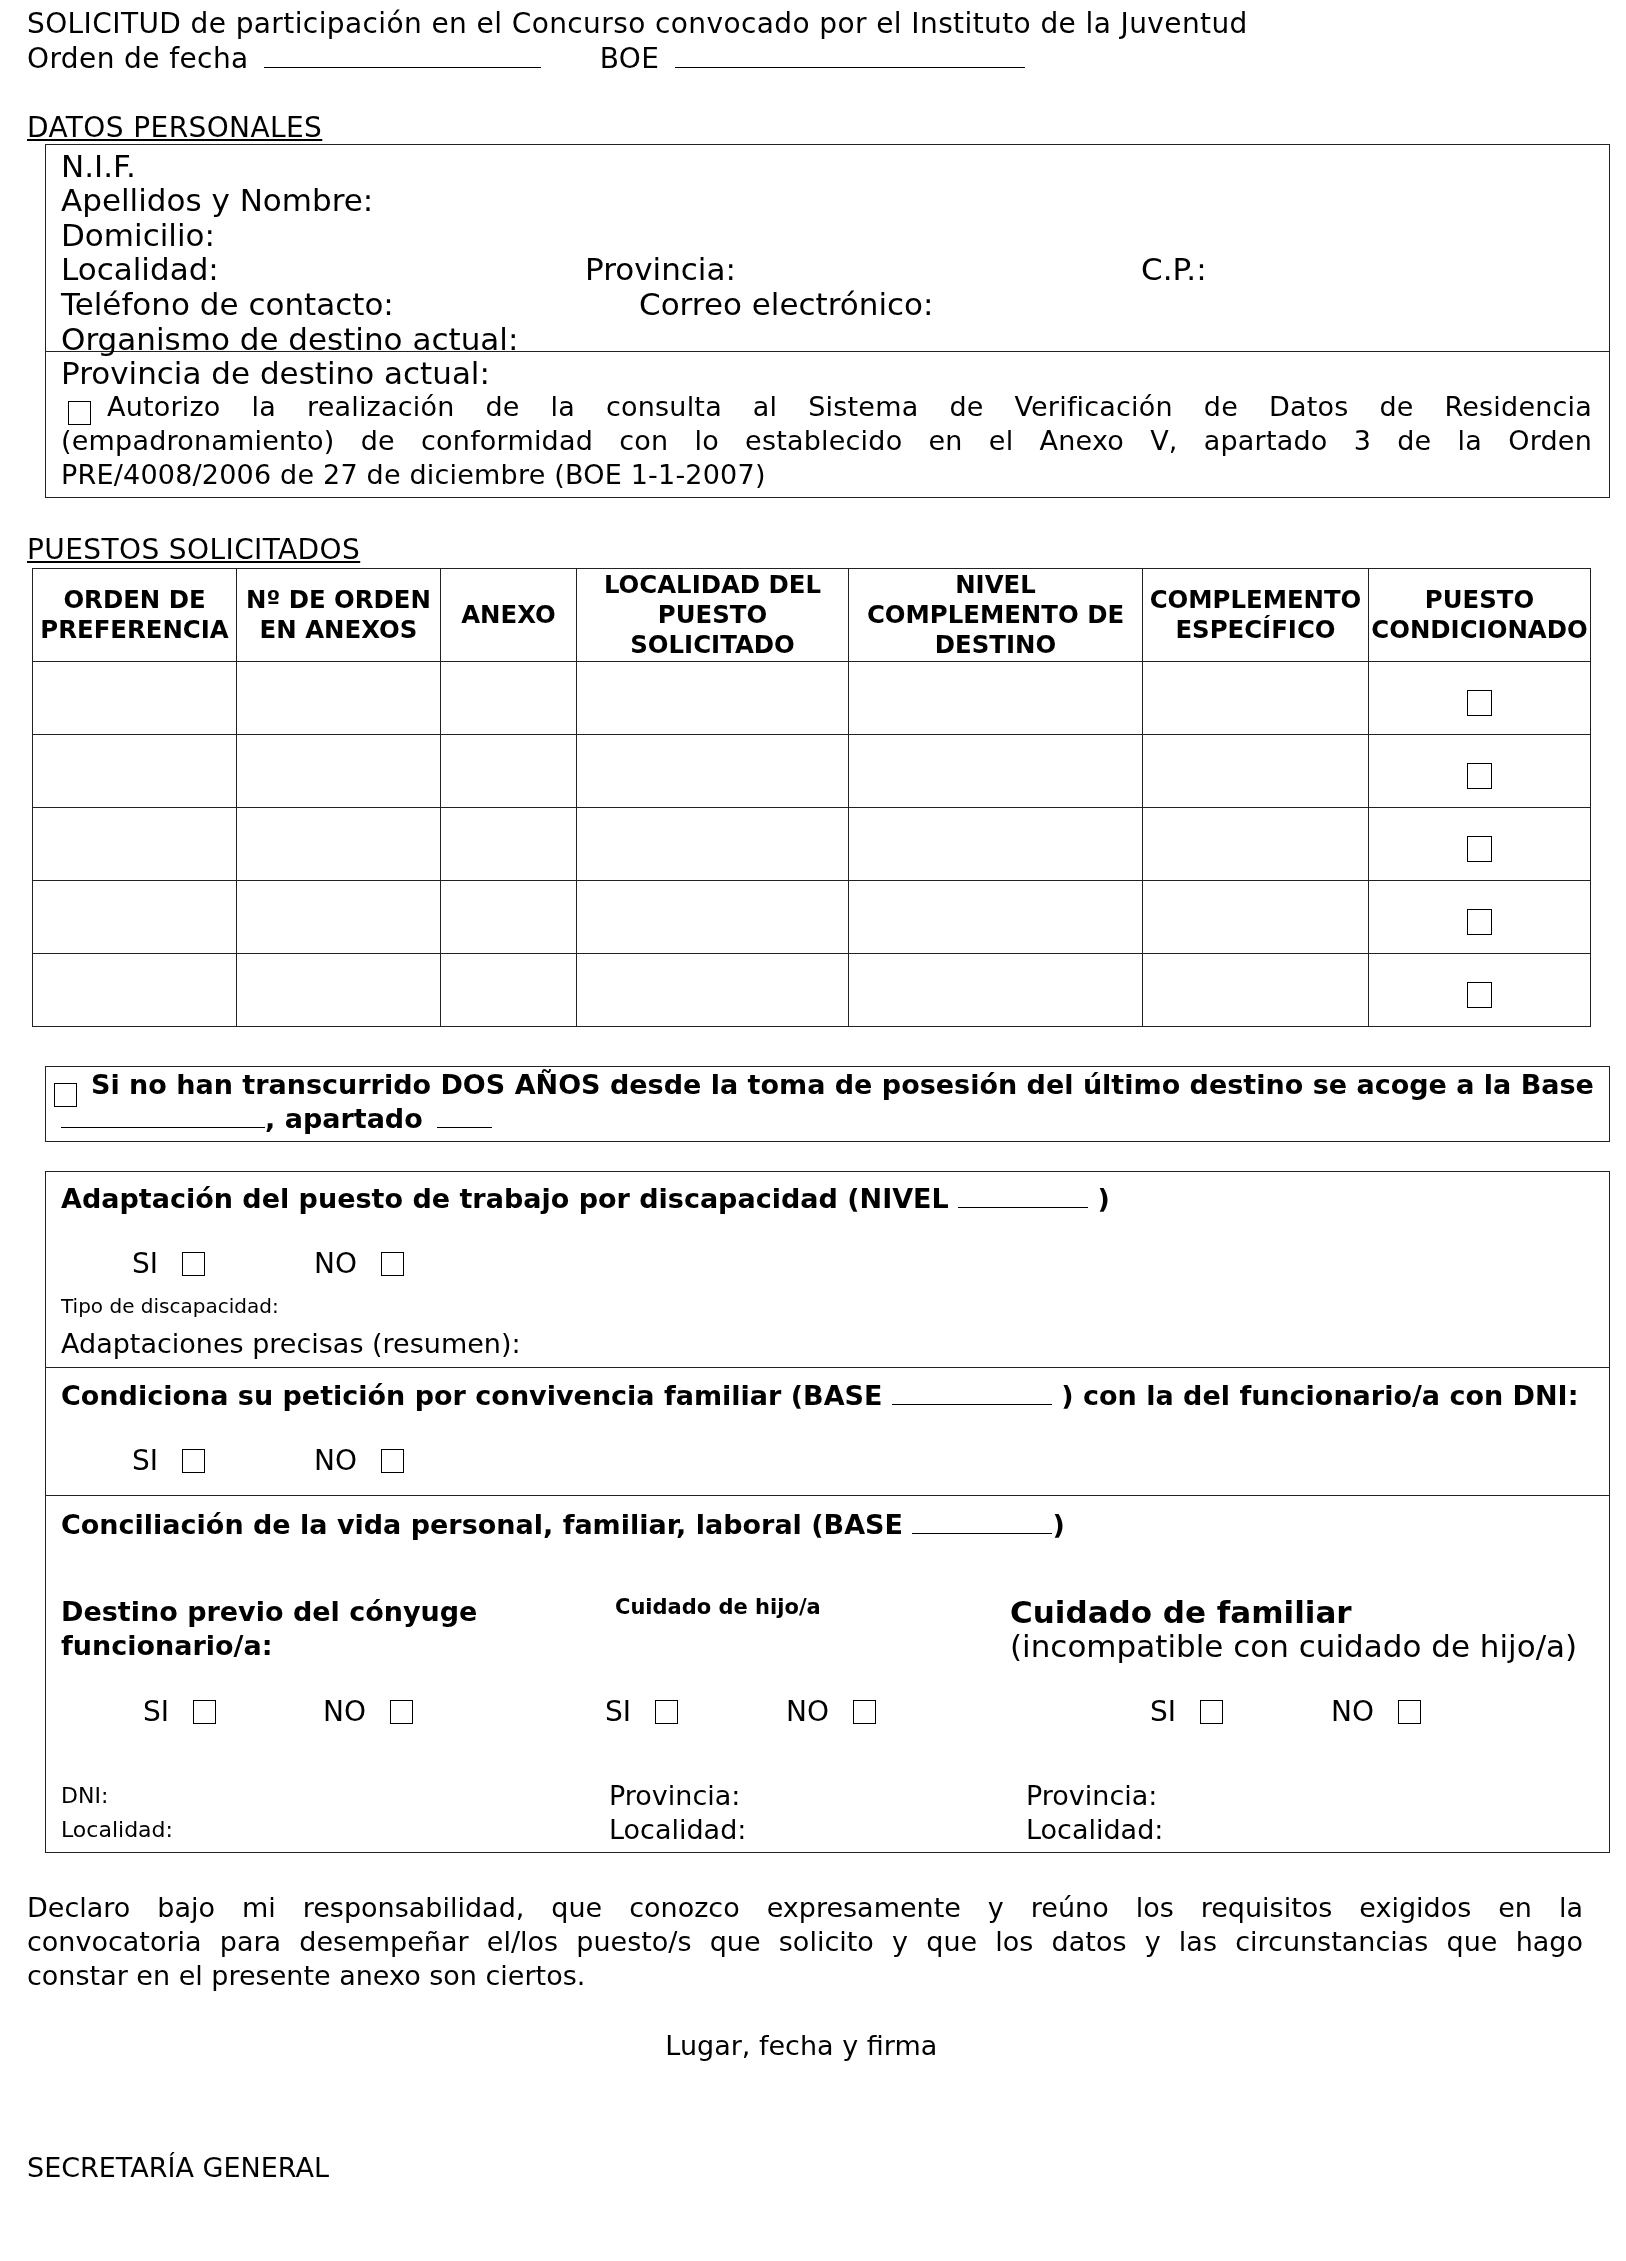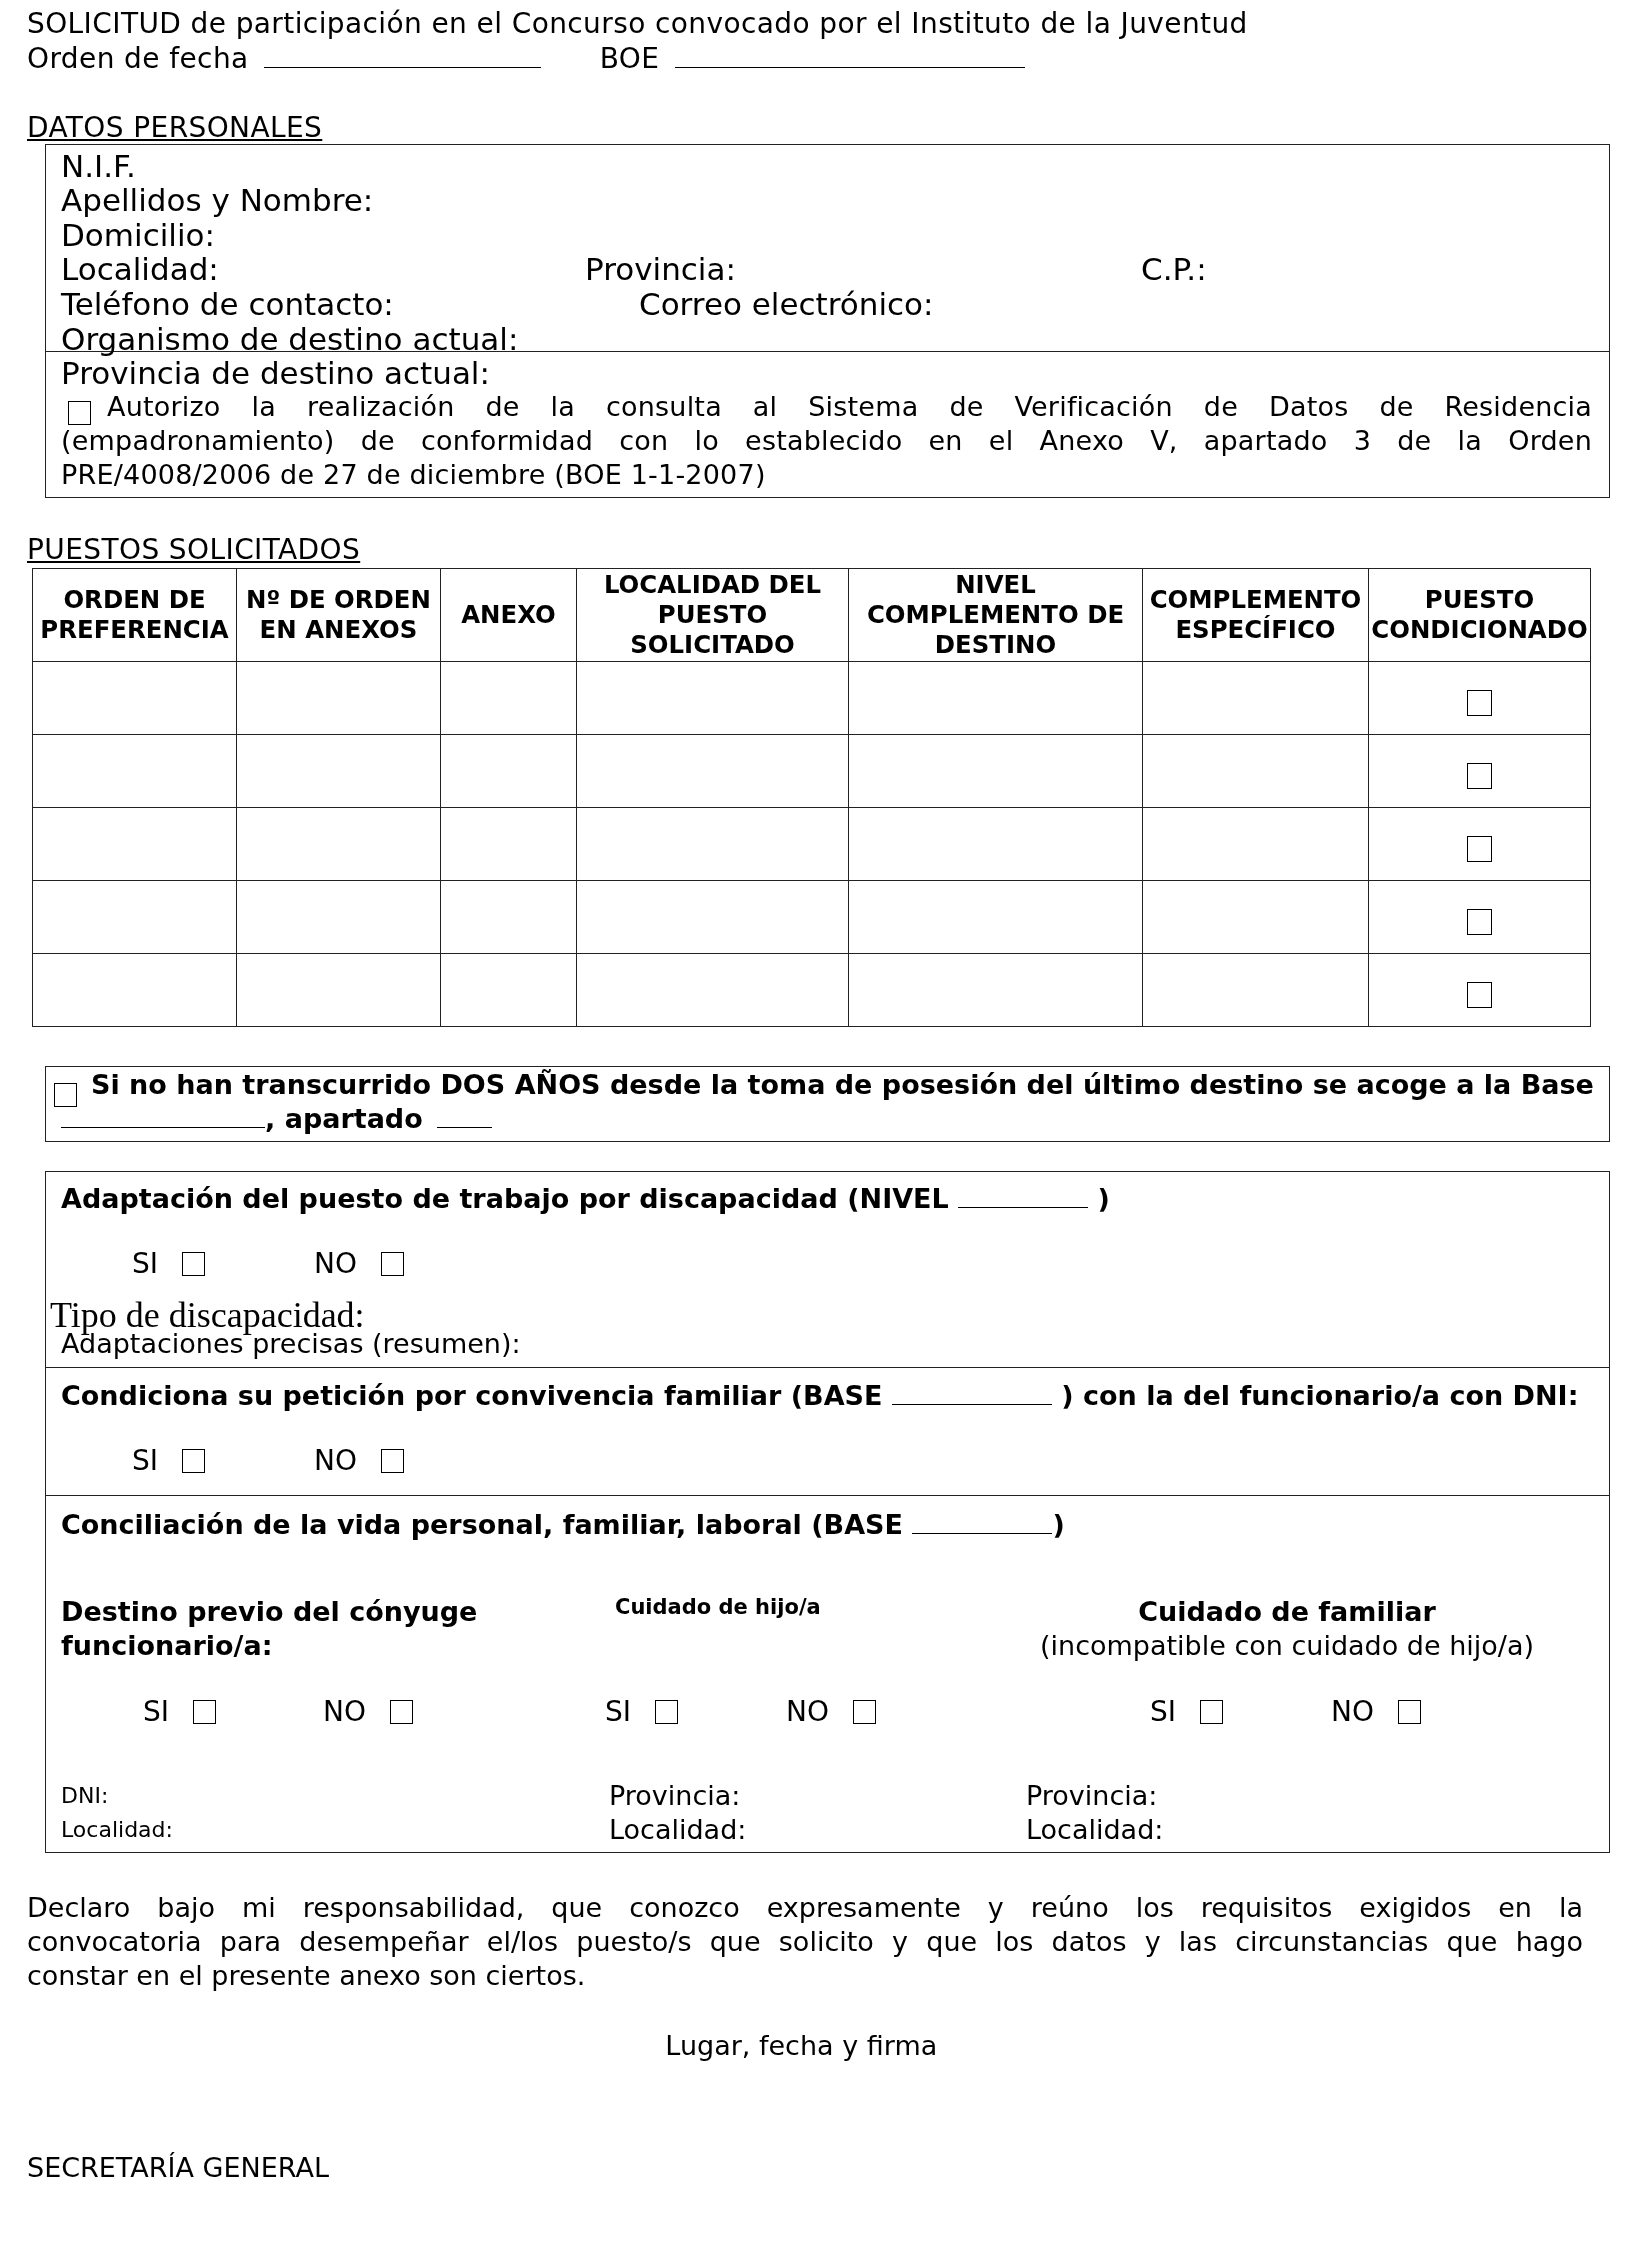--- a/index.html
+++ b/index.html
@@ -142,21 +142,21 @@
   <span>Adaptación del puesto de trabajo por discapacidad (NIVEL</span>
   <span class="blank" style="width:130px;height:23px;"></span>
   <span>)</span>
 </div>
 <div class="sino" style="left:132px;top:1247px;">
   <span>SI</span><span class="chk" style="margin-left:24.4px;"></span>
 </div>
 <div class="sino" style="left:314px;top:1247px;">
   <span>NO</span><span class="chk" style="margin-left:24.4px;"></span>
 </div>
-<div class="abs" style="left:50px;top:1294px;font-size:36px;white-space:nowrap;font-family:Liberation Serif, serif;">Tipo de discapacidad:</div>
+<div class="abs" style="left:61px;top:1294px;font-size:20px;white-space:nowrap;">Tipo de discapacidad:</div>
 <div class="abs" style="left:61px;top:1328px;font-size:27px;white-space:nowrap;">Adaptaciones precisas (resumen):</div>
 
 <div class="abs bold" style="left:61px;top:1380px;font-size:27px;white-space:nowrap;">
   <span>Condiciona su petición por convivencia familiar (BASE</span>
   <span class="blank" style="width:160px;height:23px;"></span>
   <span>) con la del funcionario/a con DNI:</span>
 </div>
 <div class="sino" style="left:132px;top:1444px;">
   <span>SI</span><span class="chk" style="margin-left:24.4px;"></span>
 </div>
@@ -167,21 +167,21 @@
 <div class="abs bold" style="left:61px;top:1509px;font-size:27px;white-space:nowrap;">
   <span>Conciliación de la vida personal, familiar, laboral (BASE</span>
   <span class="blank" style="width:140px;height:23px;"></span><span>)</span>
 </div>
 
 <div class="abs bold" style="left:61px;top:1595px;font-size:27px;line-height:34px;white-space:nowrap;">
   <div>Destino previo del cónyuge</div>
   <div><span>funcionario/a:</span></div>
 </div>
 <div class="abs bold" style="left:615px;top:1595px;font-size:21px;white-space:nowrap;">Cuidado de hijo/a</div>
-<div class="abs" style="left:1010px;top:1595px;width:554px;text-align:center;font-size:27px;line-height:34px;white-space:nowrap;">
+<div class="abs" style="left:1010px;top:1595px;width:554px;text-align:left;font-size:31px;line-height:34px;white-space:nowrap;">
   <div class="bold">Cuidado de familiar</div>
   <div>(incompatible con cuidado de hijo/a)</div>
 </div>
 
 <div class="sino" style="left:143px;top:1695px;">
   <span>SI</span><span class="chk" style="margin-left:24.4px;"></span>
 </div>
 <div class="sino" style="left:323px;top:1695px;">
   <span>NO</span><span class="chk" style="margin-left:24.4px;"></span>
 </div>

